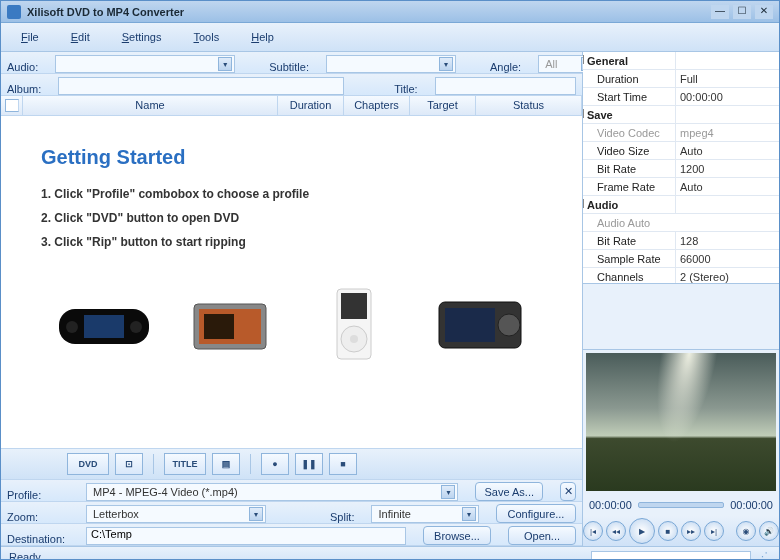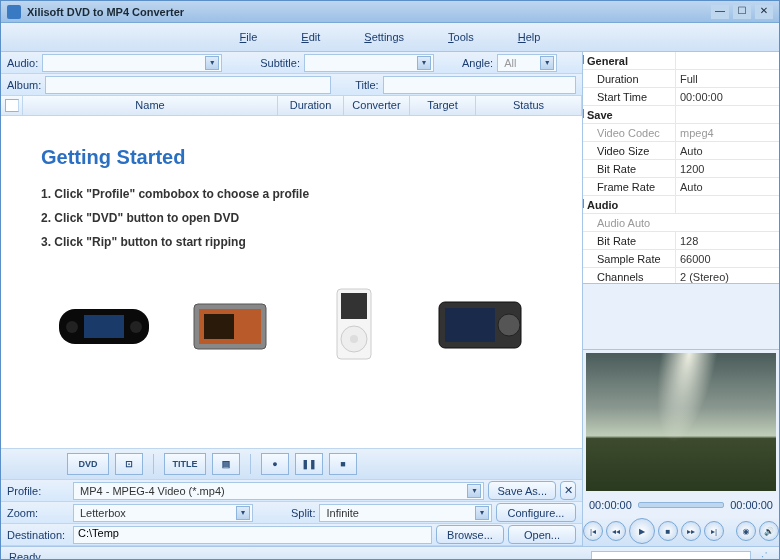--- a/index.html
+++ b/index.html
@@ -1,27 +1,27 @@
 <!DOCTYPE html>
 <html><head>
 <meta charset="utf-8">
 <style>
 * { box-sizing: border-box; margin: 0; padding: 0; font-family: Tahoma, Arial, sans-serif; font-size: 11px; }
 body { background: #fff; width: 780px; height: 560px; overflow: hidden; border: 1px solid #5a8fc8; }
 .titlebar { height: 22px; background: linear-gradient(#bfd6ef,#9cc0e6); display: flex; align-items: center; padding: 0 6px; border-bottom: 1px solid #7aa8d6; }
 .titlebar .icon { width: 14px; height: 14px; background: #3a7ac2; border-radius: 2px; margin-right: 6px; }
 .titlebar .title { font-weight: bold; color: #1a2935; flex: 1; }
 .titlebar .winbtn { width: 18px; height: 14px; margin-left: 4px; background: #bfd6ef; text-align: center; line-height: 12px; cursor: pointer; color:#1a2935; font-size:10px;}
-.menubar { height: 22px; background: linear-gradient(#e8f1fb,#cfe2f7); display: flex; align-items: center; padding: 14px 10px; gap: 24px; border-bottom: 1px solid #a8c6e5; justify-content: center; }
+.menubar { height: 22px; background: linear-gradient(#e8f1fb,#cfe2f7); display: flex; align-items: center; padding: 14px 10px; gap: 12px; border-bottom: 1px solid #a8c6e5; }
 .menubar span { padding: 3px 10px; color: #1a3c6e; cursor: pointer; }
 .menubar span u { text-decoration: underline; }
 .main { display: flex; height: 494px; }
 .left { width: 582px; display: flex; flex-direction: column; border-right: 1px solid #a8c6e5; }
 .right { width: 196px; display: flex; flex-direction: column; background:#e8f1fb;}
-.row { display: flex; align-items: center; height: 22px; padding: 0 6px; background: linear-gradient(#e8f1fb,#d6e8fb); border-bottom: 1px solid #bfd6ef; gap: 4px; }
+.row { display: flex; align-items: flex-end; height: 22px; padding: 0 6px; background: linear-gradient(#e8f1fb,#d6e8fb); border-bottom: 1px solid #bfd6ef; gap: 17px; }
 .row label { color: #1a3c6e; white-space: nowrap; }
 .combo { flex: 1; height: 18px; background: #f5faff; border: 1px solid #a8c6e5; display: flex; align-items: center; justify-content: flex-end; padding: 0 2px; }
 .combo .arrow { width: 14px; height: 14px; background: linear-gradient(#e0ecfa,#bcd4ef); border: 1px solid #8fb5dc; display:flex;align-items:center;justify-content:center;font-size:8px;color:#2a4d7a;}
 .combo .val { flex:1; padding:0 4px; color:#333;}
 .txt { flex: 1; height: 18px; background: #f5faff; border: 1px solid #a8c6e5; padding: 0 4px; }
 .listhead { display: flex; height: 20px; background: linear-gradient(#f5faff,#dde9f8); border-bottom: 1px solid #bfd6ef; }
 .listhead div { border-right: 1px solid #bfd6ef; padding: 3px 6px; color: #1a3c6e; text-align: center; }
 .content { flex: 1; background: #fff; padding: 30px 40px; }
 .content h2 { color: #2a6fc2; font-size: 20px; font-weight: bold; margin-bottom: 18px; }
 .content p { color: #333; font-weight: bold; font-size: 12px; margin-bottom: 10px; }
@@ -99,21 +99,21 @@
       <div style="width:16px"></div>
       <label>Title:</label>
       <div class="txt"></div>
     </div>
     <div class="listhead">
       <div style="width:22px;display:flex;align-items:center;justify-content:center;">
           <div class="chk"></div>
         </div>
       <div style="flex:1;text-align:center;">Name</div>
       <div style="width:66px">Duration</div>
-      <div style="width:66px">Converter</div>
+      <div style="width:66px">Chapters</div>
       <div style="width:66px">Target</div>
       <div style="width:106px">Status</div>
     </div>
     <div class="content">
       <h2>Getting Started</h2>
       <p>1. Click "Profile" combobox to choose a profile</p>
       <p>2. Click "DVD" button to open DVD</p>
       <p>3. Click "Rip" button to start ripping</p>
       <div class="devices">
         <div class="device">

